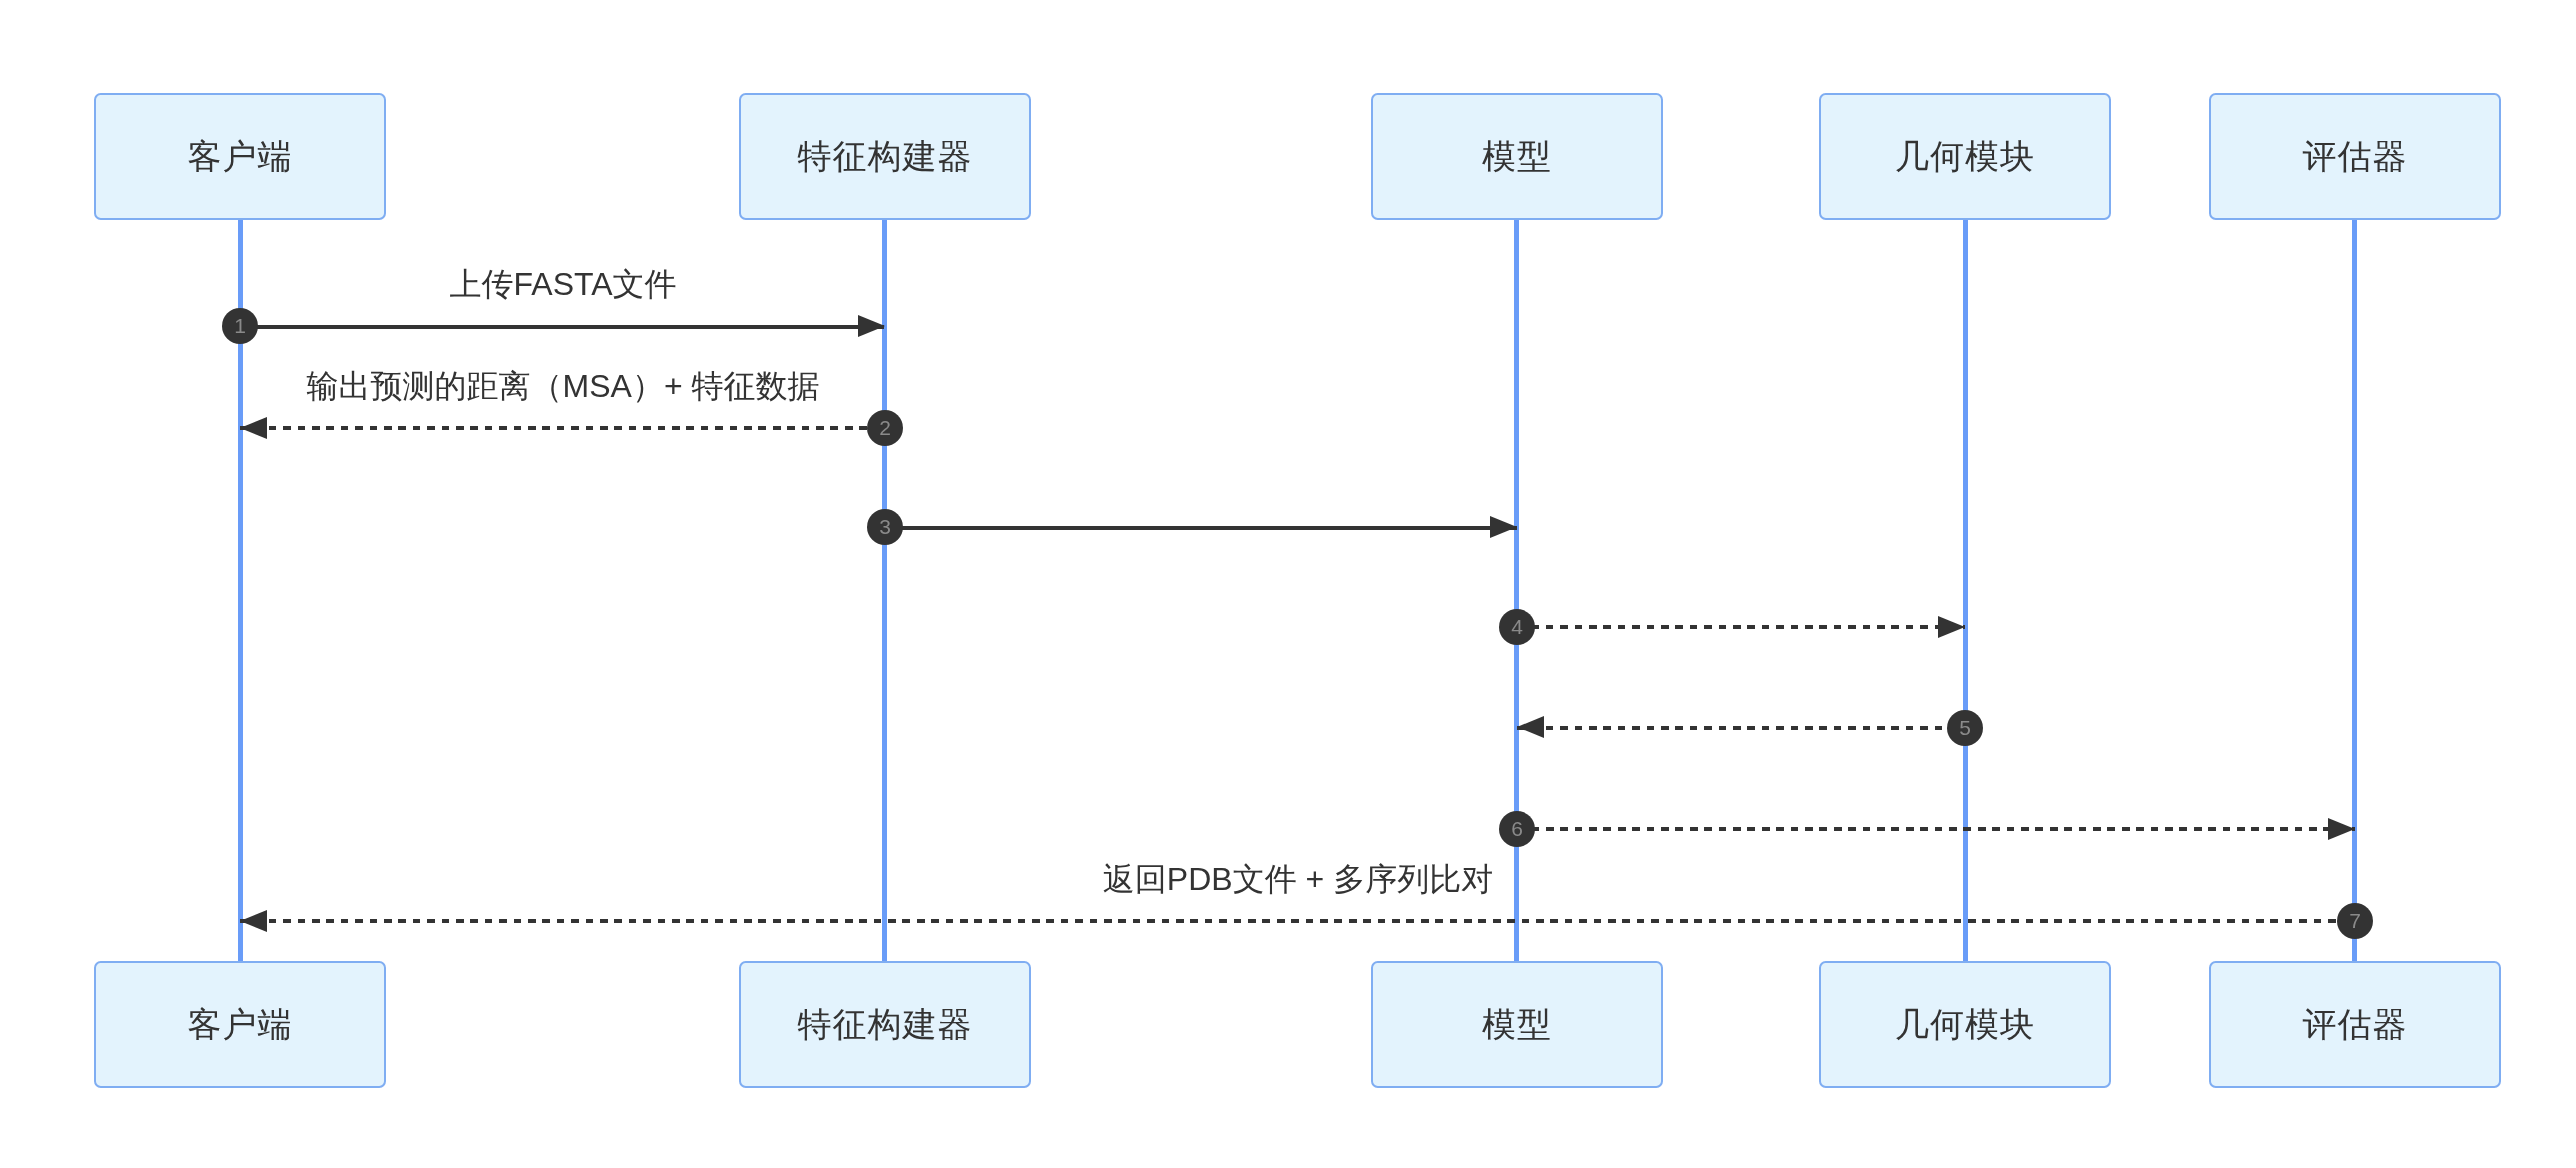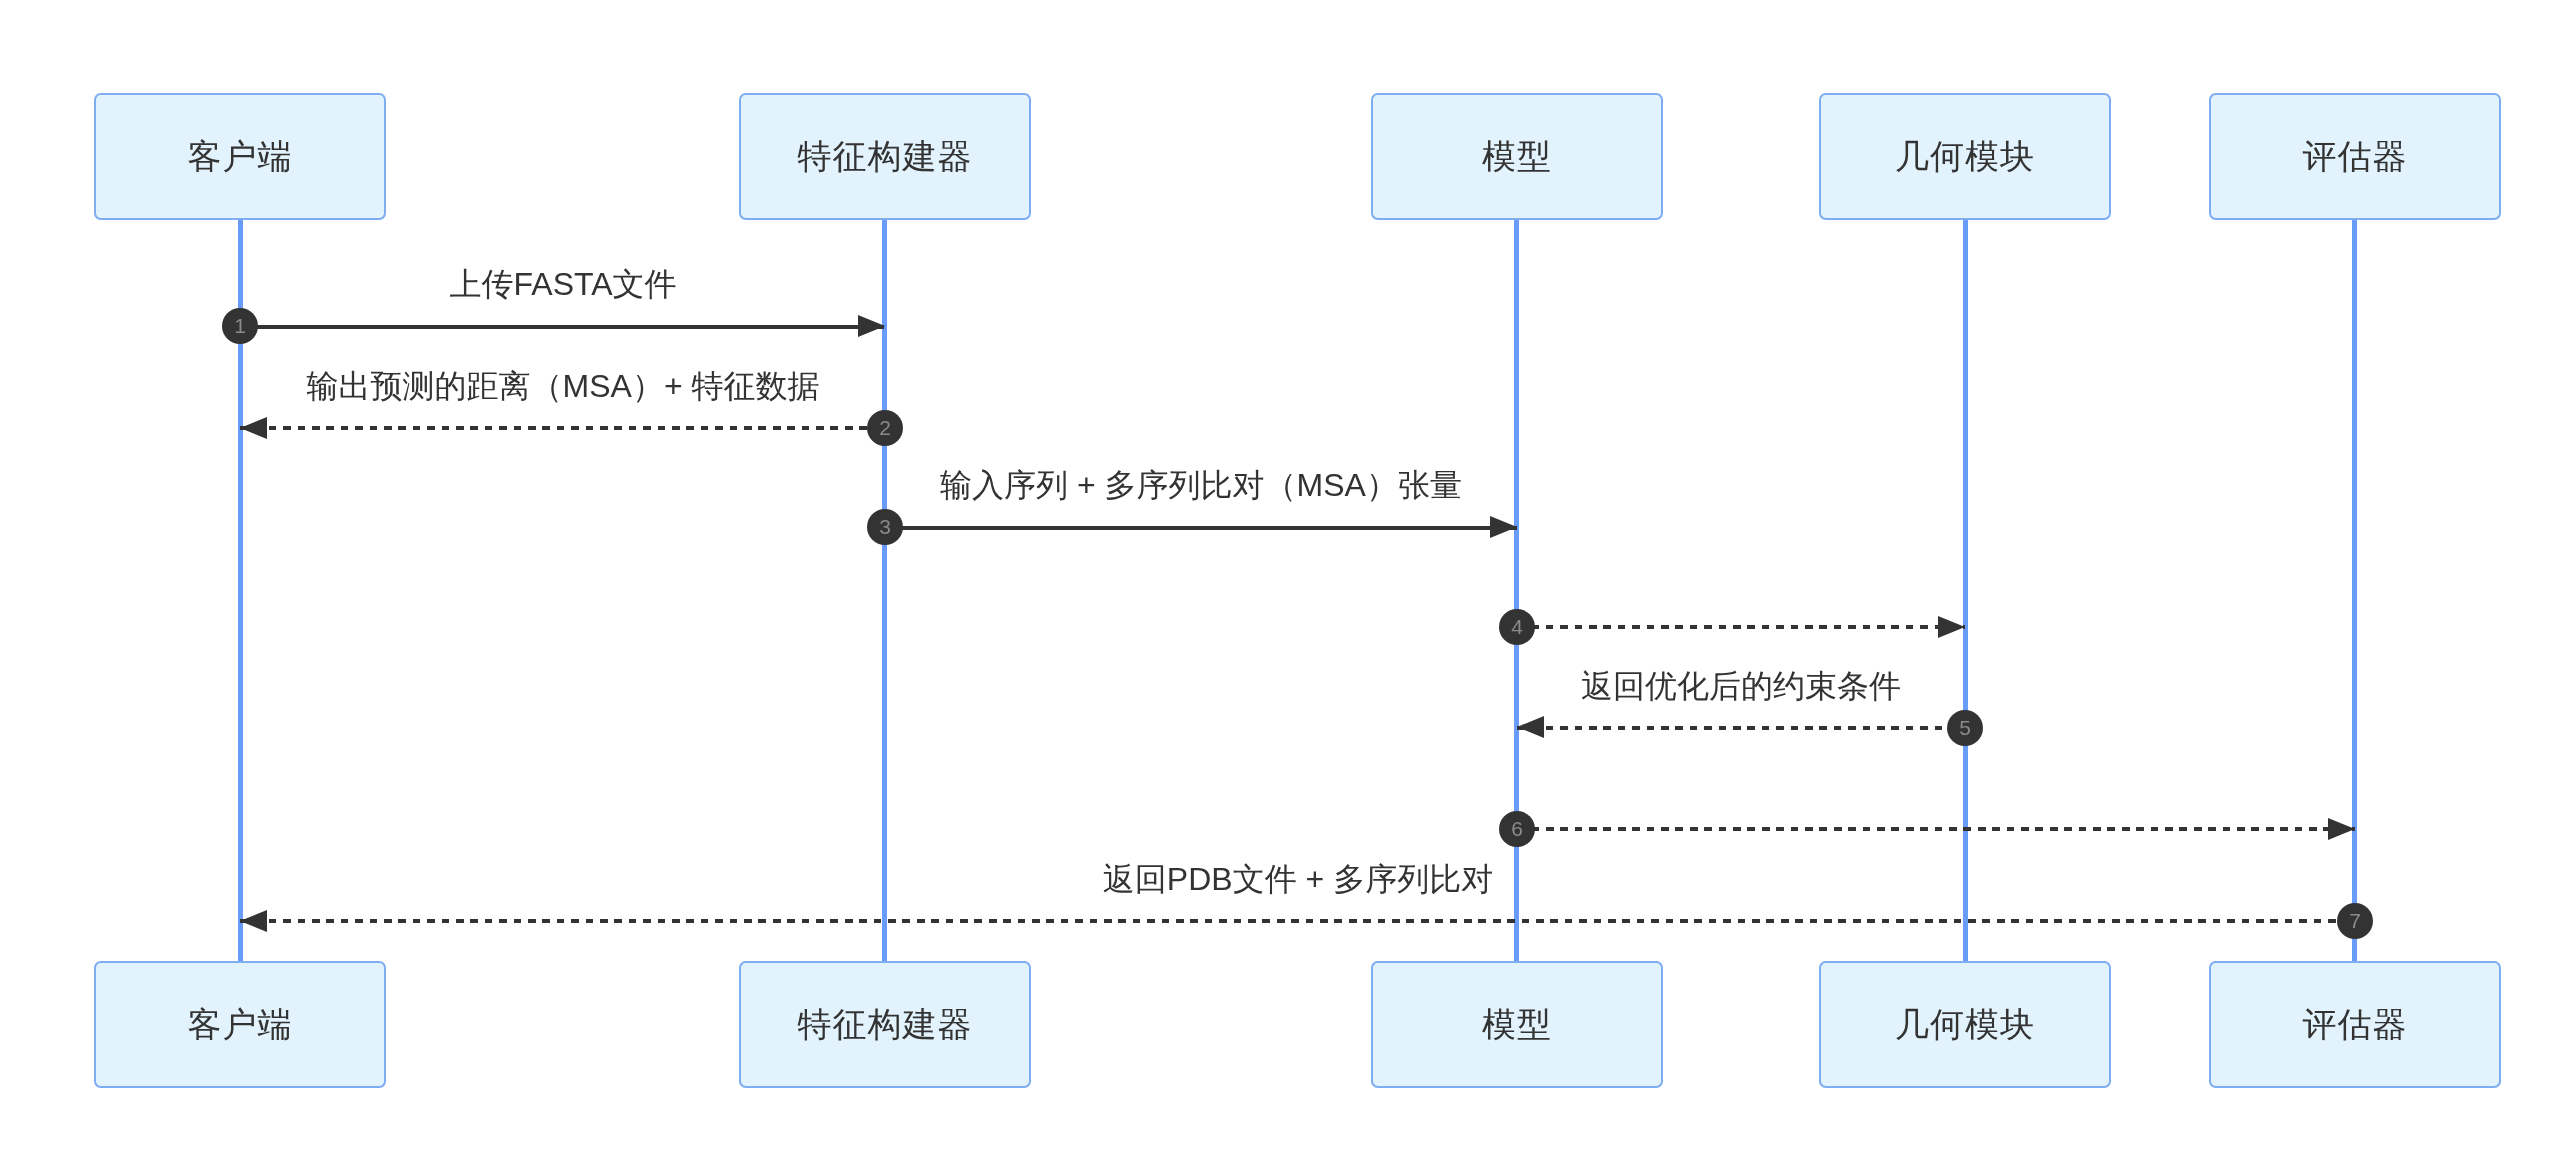--- a/index.html
+++ b/index.html
@@ -112,28 +112,26 @@
     <div class="msg-line solid" style="left: 240px; top: 325px; width: 644px;"></div>
     <div class="arrow-head right" style="top: 315px; left: 858px;"></div>
     <div class="msg-label" style="left: 563px; top: 263px;">上传FASTA文件</div>
     <div class="seq-badge" style="left: 222px; top: 308px;">1</div>
     <div class="msg-line dashed" style="left: 240px; top: 426px; width: 644px;"></div>
     <div class="arrow-head left" style="top: 417px; left: 240px;"></div>
     <div class="msg-label" style="left: 563px; top: 365px;">输出预测的距离（MSA）+ 特征数据</div>
     <div class="seq-badge" style="left: 867px; top: 410px;">2</div>
     <div class="msg-line solid" style="left: 885px; top: 526px; width: 632px;"></div>
     <div class="arrow-head right" style="top: 516px; left: 1490px;"></div>
-    <div class="msg-label" style="left: 1201px; top: 464px;">输入序列 + 多序列比对（MSA）张量</div>
     <div class="seq-badge" style="left: 867px; top: 509px;">3</div>
     <div class="msg-line dashed" style="left: 1517px; top: 625px; width: 448px;"></div>
     <div class="arrow-head right" style="top: 616px; left: 1938px;"></div>
     <div class="seq-badge" style="left: 1499px; top: 609px;">4</div>
     <div class="msg-line dashed" style="left: 1517px; top: 726px; width: 448px;"></div>
     <div class="arrow-head left" style="top: 716px; left: 1517px;"></div>
-    <div class="msg-label" style="left: 1741px; top: 665px;">返回优化后的约束条件</div>
     <div class="seq-badge" style="left: 1947px; top: 710px;">5</div>
     <div class="msg-line dashed" style="left: 1517px; top: 827px; width: 838px;"></div>
     <div class="arrow-head right" style="top: 818px; left: 2328px;"></div>
     <div class="seq-badge" style="left: 1499px; top: 811px;">6</div>
     <div class="msg-line dashed" style="left: 240px; top: 919px; width: 2114px;"></div>
     <div class="arrow-head left" style="top: 910px; left: 240px;"></div>
     <div class="msg-label" style="left: 1298px; top: 858px;">返回PDB文件 + 多序列比对</div>
     <div class="seq-badge" style="left: 2337px; top: 903px;">7</div>
   </div>
 

